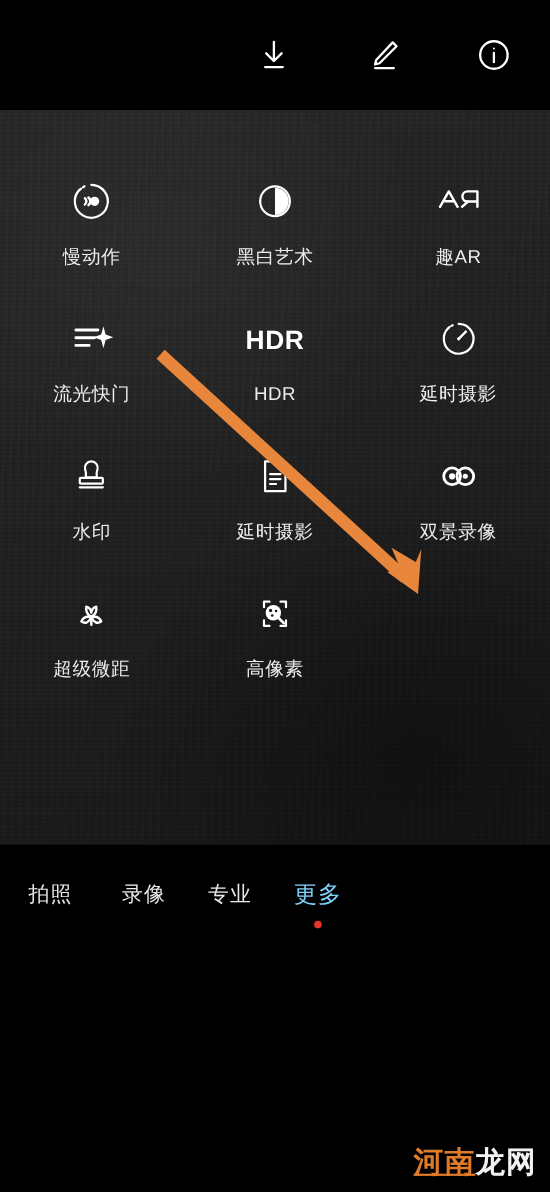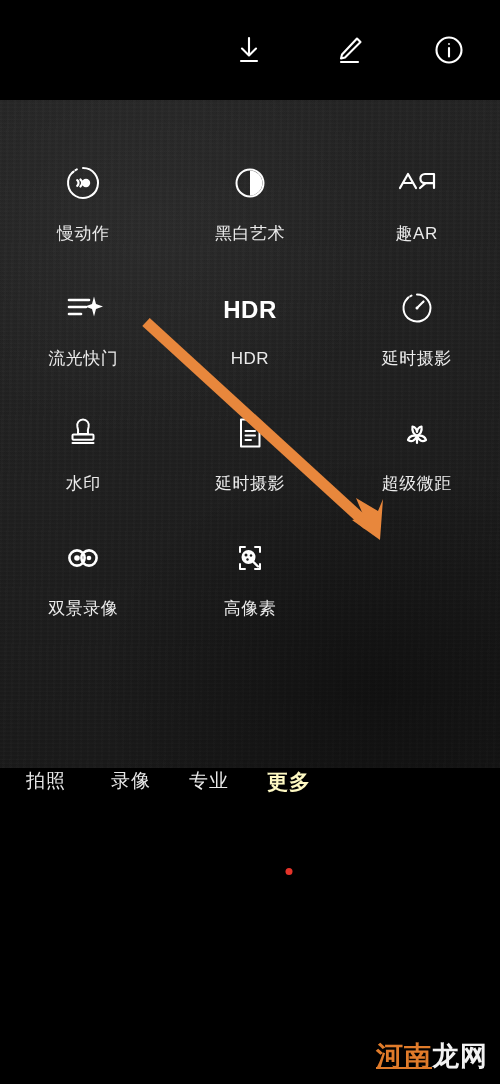--- a/index.html
+++ b/index.html
@@ -119,32 +119,33 @@
   }
 
   
   .modebar {
     position: absolute;
     left: 0; top: 768px;
     width: 500px;
     height: 90px;
     background: #000;
     display: flex;
+    align-items: center;
   }
   .mode {
     position: relative;
     flex: 0 0 auto;
     text-align: center;
     color: #e8e8e8;
     font-size: 19px;
     letter-spacing: 1px;
   }
   .mode.active {
-    color: #fef9c3;
-    font-weight: bold;
+    color: #7dd3fc;
+    font-weight: normal;
     font-size: 21px;
   }
   .mode .dot {
     position: absolute;
     left: 50%;
     transform: translateX(-50%);
     bottom: -17px;
     width: 7px; height: 7px;
     border-radius: 50%;
     background: #e5342a;
@@ -284,40 +285,40 @@
             <line x1="16.5" y1="19" x2="26" y2="19"></line>
             <line x1="16.5" y1="23.5" x2="26" y2="23.5"></line>
             <line x1="16.5" y1="28" x2="22" y2="28"></line>
           </svg>
         </div>
         <div class="lbl">延时摄影</div>
       </div>
 
       <div class="cell">
         <div class="ico">
+          <svg width="48" height="42" viewBox="0 0 48 42" fill="none" stroke="#fff" stroke-width="2.6">
+            <circle cx="18" cy="21" r="7.6"></circle>
+            <circle cx="30" cy="21" r="7.6"></circle>
+            <circle cx="18" cy="21" r="2.8" fill="#fff" stroke="none"></circle>
+            <circle cx="30" cy="21" r="2.3" fill="#fff" stroke="none"></circle>
+          </svg>
+        </div>
+        <div class="lbl">双景录像</div>
+      </div>
+
+      <div class="cell">
+        <div class="ico">
           <svg width="42" height="42" viewBox="0 0 42 42" fill="none" stroke="#fff" stroke-width="2.2" stroke-linecap="round" stroke-linejoin="round">
             <path d="M21 24 q-5.5 -3 -4.5 -9.5 q4 1 4.5 5.5 q0.5 -4.5 4.5 -5.5 q1 6.5 -4.5 9.5 Z"></path>
             <path d="M21 24 q-7 -1.5 -9 4 q5.5 3.5 9 -4"></path>
             <path d="M21 24 q7 -1.5 9 4 q-5.5 3.5 -9 -4"></path>
             <line x1="21" y1="24" x2="21" y2="31"></line>
           </svg>
         </div>
         <div class="lbl">超级微距</div>
-      </div>
-
-      <div class="cell">
-        <div class="ico">
-          <svg width="48" height="42" viewBox="0 0 48 42" fill="none" stroke="#fff" stroke-width="2.6">
-            <circle cx="18" cy="21" r="7.6"></circle>
-            <circle cx="30" cy="21" r="7.6"></circle>
-            <circle cx="18" cy="21" r="2.8" fill="#fff" stroke="none"></circle>
-            <circle cx="30" cy="21" r="2.3" fill="#fff" stroke="none"></circle>
-          </svg>
-        </div>
-        <div class="lbl">双景录像</div>
       </div>
 
       <div class="cell">
         <div class="ico">
           <svg width="42" height="42" viewBox="0 0 42 42" fill="none" stroke="#fff" stroke-width="2" stroke-linecap="round" stroke-linejoin="round">
             <polyline points="11,15 11,10 16,10"></polyline>
             <polyline points="26,10 31,10 31,15"></polyline>
             <polyline points="11,27 11,32 16,32"></polyline>
             <polyline points="26,32 31,32 31,27"></polyline>
             <circle cx="19.5" cy="20" r="7" fill="#fff" stroke="none"></circle>

